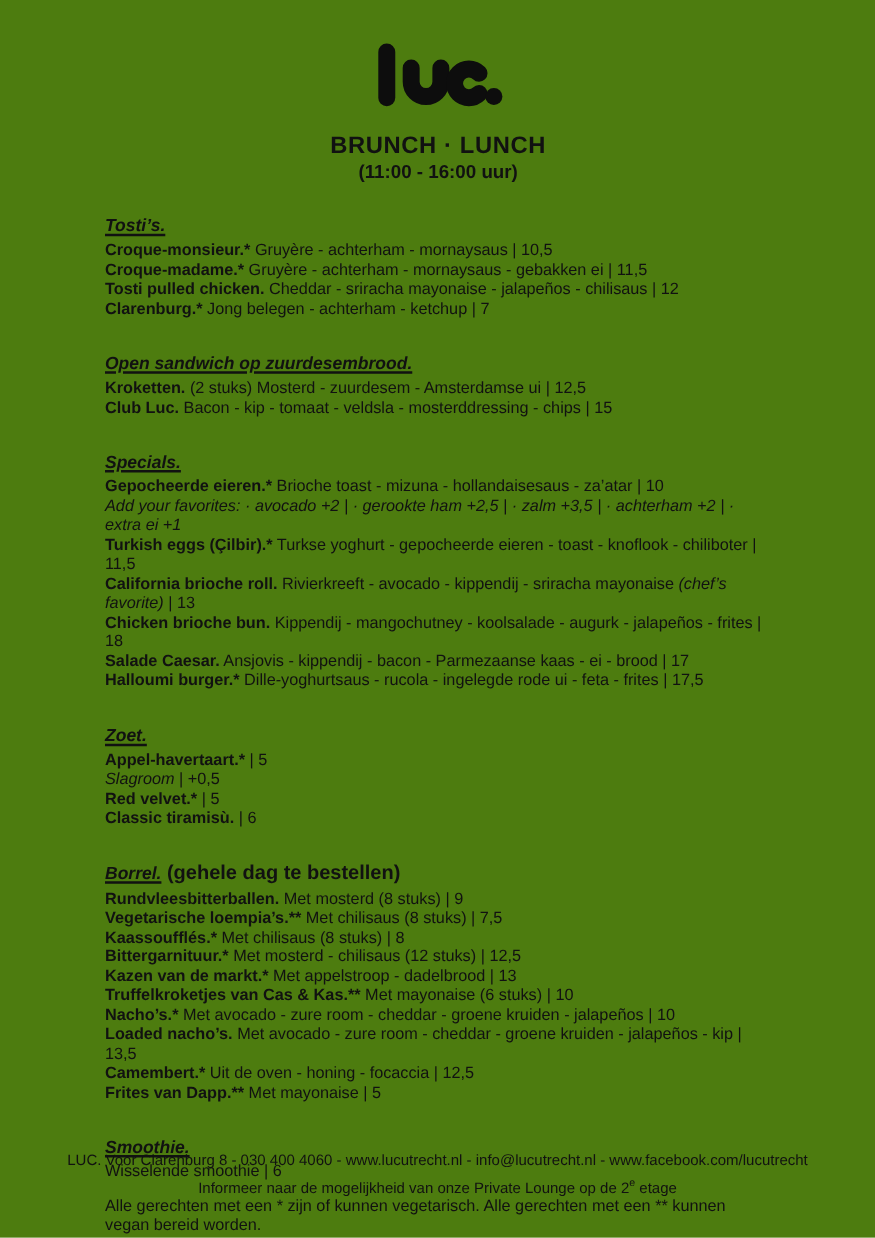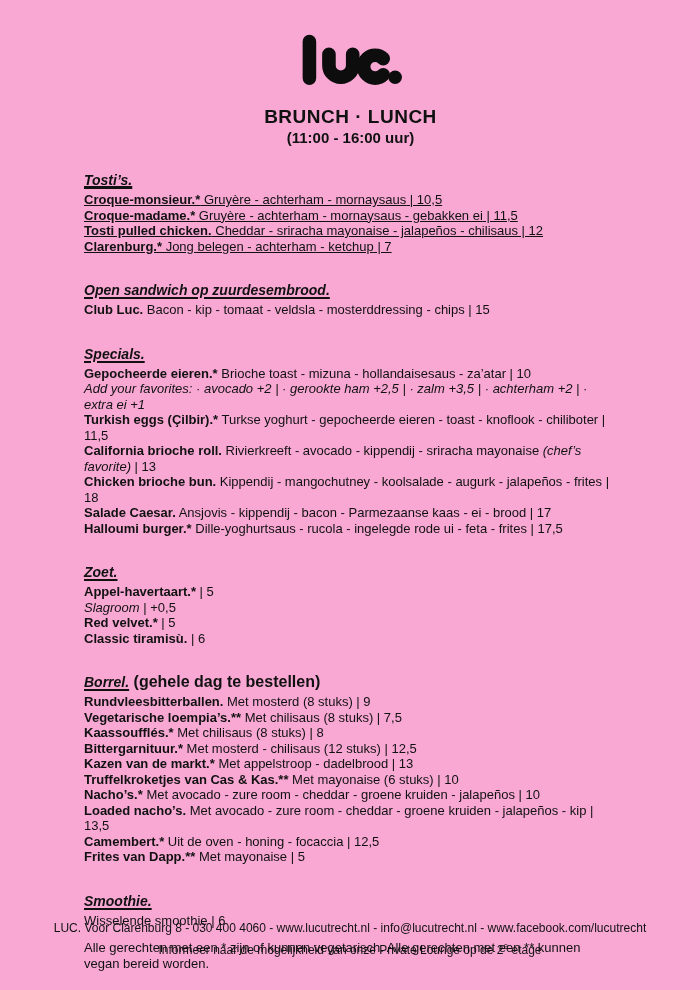--- a/index.html
+++ b/index.html
@@ -3,37 +3,37 @@
 <meta charset="utf-8">
 <style>
   * { margin:0; padding:0; box-sizing:border-box; }
   html, body { background:#ffffff; }
   body {
     width:700px; height:990px;
     color:#111111;
     font-family:"Liberation Sans", sans-serif;
     overflow:hidden;
   }
-  .page { position:relative; width:700px; height:990px; padding:34px 83px 0 84px; background:#f9a8d4; }
+  .page { position:relative; width:700px; height:990px; padding:34px 83px 0 84px; background:#4d7c0f; }
 
   .logo-wrap { text-align:center; line-height:0; }
   .logo-svg { width:106px; height:56px; }
 
   .header-title {
     text-align:center; font-weight:bold; font-size:19px;
     letter-spacing:0.5px; margin-top:16px; line-height:22px;
   }
   .header-sub {
     text-align:center; font-weight:bold; font-size:15px;
     margin-top:2px; line-height:15px;
   }
 
   .content { margin-top:27px; font-size:13px; line-height:15.5px; }
   .content section { margin-top:28px; }
-  .content section:first-child { margin-top:0;text-decoration:underline; }
+  .content section:first-child { margin-top:0; }
 
   h2.section-heading { font-size:14px; line-height:16px; margin-bottom:4px; font-weight:normal; }
   h2.section-heading .htext {
     font-weight:bold; font-style:italic;
     text-decoration:underline; text-decoration-thickness:1.5px; text-underline-offset:2px;
   }
   h2.section-heading .hsuffix { font-size:16px; font-weight:bold; font-style:normal; }
 
   .item { white-space:normal; }
   .item .iname { font-weight:bold; }
@@ -71,20 +71,21 @@
   <div class="content" id="sections">
       <section>
         <h2 class="section-heading"><span class="htext">Tosti’s.</span></h2>
         <div class="item"><span class="iname">Croque-monsieur.*</span><span> Gruyère - achterham - mornaysaus</span><span class="price"> | 10,5</span></div>
         <div class="item"><span class="iname">Croque-madame.*</span><span> Gruyère - achterham - mornaysaus - gebakken ei</span><span class="price"> | 11,5</span></div>
         <div class="item"><span class="iname">Tosti pulled chicken.</span><span> Cheddar - sriracha mayonaise - jalapeños - chilisaus</span><span class="price"> | 12</span></div>
         <div class="item"><span class="iname">Clarenburg.*</span><span> Jong belegen - achterham - ketchup</span><span class="price"> | 7</span></div>
       </section>
       <section>
         <h2 class="section-heading"><span class="htext">Open sandwich op zuurdesembrood.</span></h2>
+        <div class="item"><span class="iname">Kroketten.</span><span> (2 stuks) Mosterd - zuurdesem - Amsterdamse ui</span><span class="price"> | 12,5</span></div>
         <div class="item"><span class="iname">Club Luc.</span><span> Bacon - kip - tomaat - veldsla - mosterddressing - chips</span><span class="price"> | 15</span></div>
       </section>
       <section>
         <h2 class="section-heading"><span class="htext">Specials.</span></h2>
         <div class="item"><span class="iname">Gepocheerde eieren.*</span><span> Brioche toast - mizuna - hollandaisesaus - za’atar</span><span class="price"> | 10</span></div>
         <div class="item italic"><span>Add your favorites: · avocado +2 | · gerookte ham +2,5 | · zalm +3,5 | · achterham +2 | · extra ei +1</span></div>
         <div class="item"><span class="iname">Turkish eggs (Çilbir).*</span><span> Turkse yoghurt - gepocheerde eieren - toast - knoflook - chiliboter</span><span class="price"> | 11,5</span></div>
         <div class="item"><span class="iname">California brioche roll.</span><span> Rivierkreeft - avocado - kippendij - sriracha mayonaise</span><span class="ital"> (chef’s favorite)</span><span class="price"> | 13</span></div>
         <div class="item"><span class="iname">Chicken brioche bun.</span><span> Kippendij - mangochutney - koolsalade - augurk - jalapeños - frites</span><span class="price"> | 18</span></div>
         <div class="item"><span class="iname">Salade Caesar.</span><span> Ansjovis - kippendij - bacon - Parmezaanse kaas - ei - brood</span><span class="price"> | 17</span></div>

